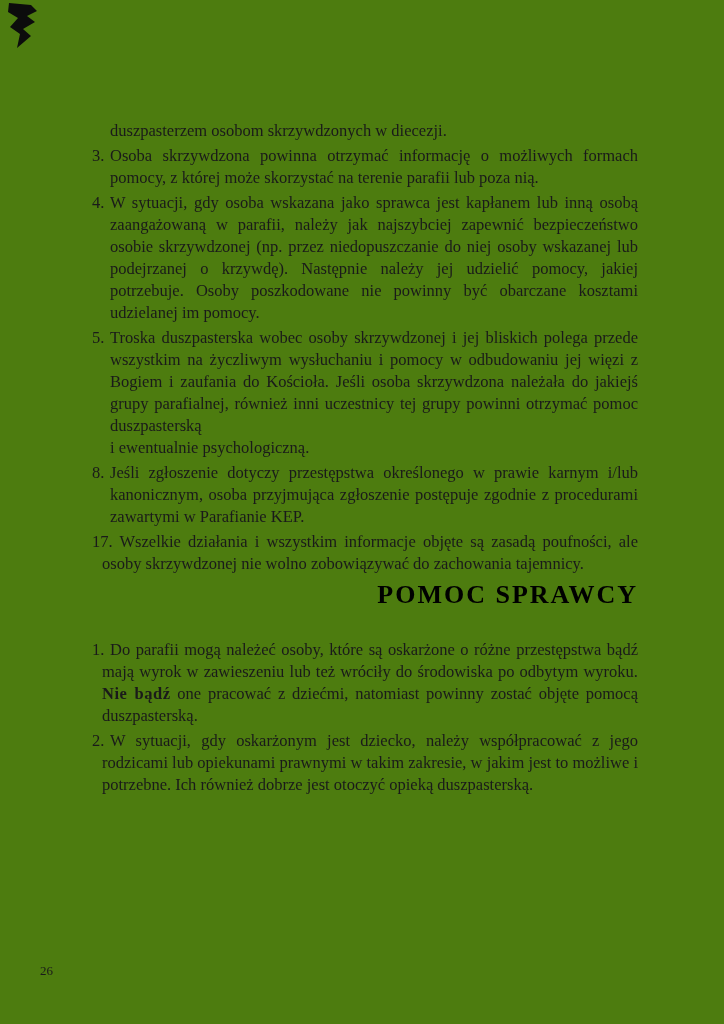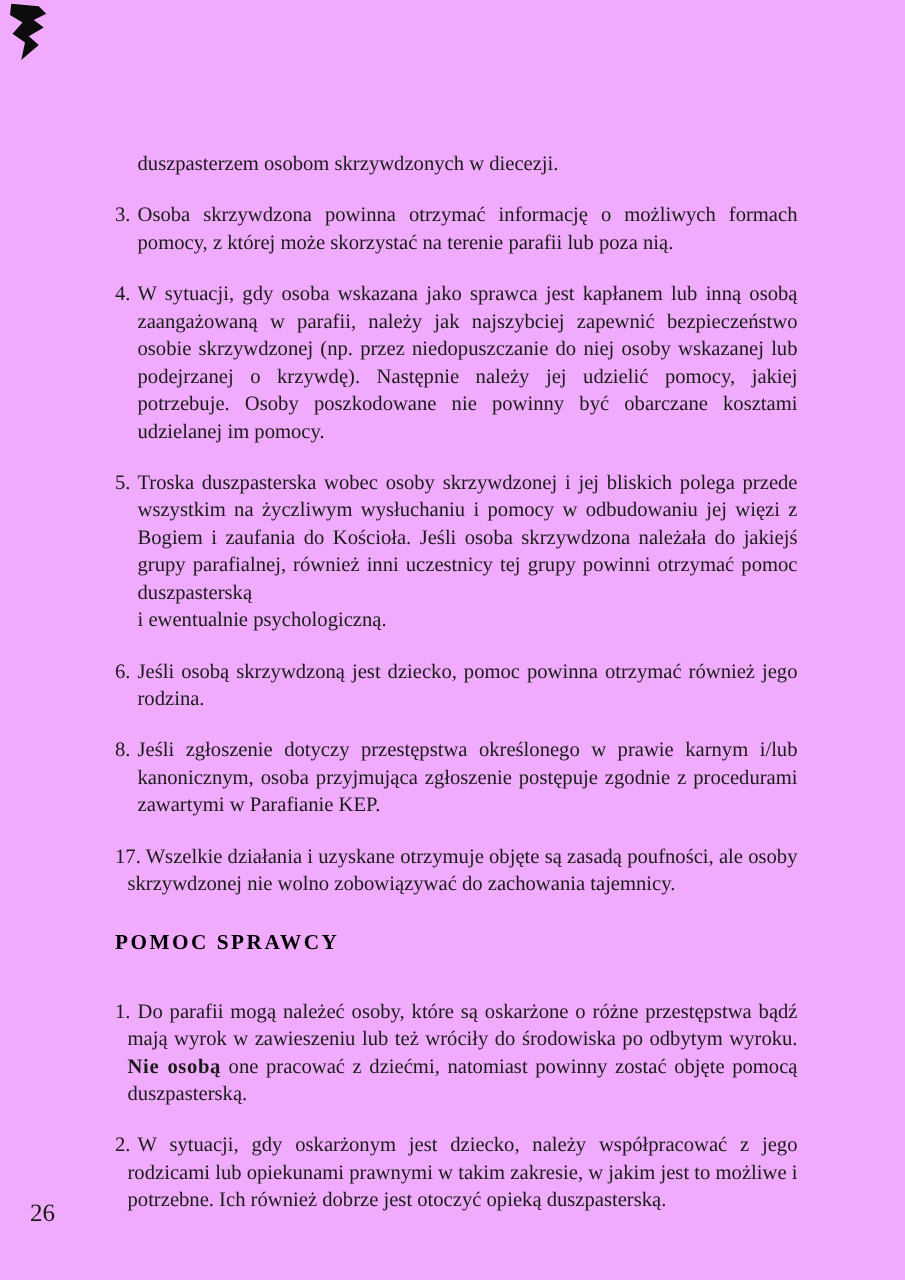--- a/index.html
+++ b/index.html
@@ -1,79 +1,78 @@
 <!DOCTYPE html>
 <html lang="pl"><head>
 <meta charset="utf-8">
 <style>
   html, body { margin: 0; padding: 0; background: #ffffff; }
   .sheet {
     position: relative;
     width: 724px;
     height: 1024px;
-    background: #f0abfc;
+    background: #4d7c0f;
     font-family: "Liberation Serif", "DejaVu Serif", serif;
     font-size: 16.5px;
     line-height: 22px;
     color: #1a1a1a;
     overflow: hidden;
   }
   .corner-blot { position: absolute; left: 7px; top: 3px; width: 32px; height: 48px; }
   .content { position: absolute; left: 92px; top: 120px; width: 546px; }
   .cont-line { margin: 0 0 0 18px; padding: 0; text-align: left; }
   ol.num-list { list-style: none; margin: 0; padding: 0; }
   ol.num-list li {
     text-align: justify;
-    margin-top: 19px;
+    margin-top: 3px;
     padding-left: 18px;
     text-indent: -18px;
   }
   ol.num-list li .num { display: inline-block; min-width: 18px; text-indent: 0; }
   ol.num-list li.wide-num { padding-left: 10px; text-indent: -10px; }
   ol.list2 li { padding-left: 10px; text-indent: -10px; }
   ol.list2 { margin-top: 28px; }
   .heading {
-    margin: 20px 0 0 0;
-    text-align: left;
-    font-size: 17px;
+    margin: 4px 0 0 0;
+    text-align: right;
+    font-size: 26px;
     line-height: 32px;
     font-weight: bold;
     letter-spacing: 2px;
     color: #000000;
     font-family: "Liberation Serif", "DejaVu Serif", serif;
   }
   .bold-stencil { font-weight: bold; letter-spacing: 0.5px; }
-  .page-num { position: absolute; left: 24px; top: 960px; font-size: 20px; color: #1a1a1a; }
+  .page-num { position: absolute; left: 40px; top: 960px; font-size: 13px; color: #1a1a1a; }
 </style>
 </head>
 <body>
 
 <div class="sheet">
 
   <svg class="corner-blot" viewBox="0 0 32 48" aria-hidden="true">
     <path d="M2,0 L24,2 L30,8 L20,13 L28,19 L16,26 L24,33 L10,45 L13,31 L3,24 L11,15 L1,9 Z" fill="#0c0c0c"></path>
   </svg>
 
   <div class="content">
 
     <p class="cont-line">duszpasterzem osobom skrzywdzonych w diecezji.</p>
 
     <ol class="num-list list1" id="list1">
         <li><span class="num">3.</span><span><span>Osoba skrzywdzona powinna otrzymać informację o możliwych formach pomocy, z której może skorzystać na terenie parafii lub poza nią.</span></span></li>
         <li><span class="num">4.</span><span><span>W sytuacji, gdy osoba wskazana jako sprawca jest kapłanem lub inną osobą zaangażowaną w parafii, należy jak najszybciej zapewnić bezpieczeństwo osobie skrzywdzonej (np. przez niedopuszczanie do niej osoby wskazanej lub podejrzanej o krzywdę). Następnie należy jej udzielić pomocy, jakiej potrzebuje. Osoby poszkodowane nie powinny być obarczane kosztami udzielanej im pomocy.</span></span></li>
         <li><span class="num">5.</span><span><span>Troska duszpasterska wobec osoby skrzywdzonej i jej bliskich polega przede wszystkim na życzliwym wysłuchaniu i pomocy w odbudowaniu jej więzi z Bogiem i zaufania do Kościoła. Jeśli osoba skrzywdzona należała do jakiejś grupy parafialnej, również inni uczestnicy tej grupy powinni otrzymać pomoc duszpasterską</span><br><span>i ewentualnie psychologiczną.</span></span></li>
-        <li><span class="num">6.</span><span><span>Jeśli osobą skrzywdzoną jest dziecko, pomoc powinna otrzymać również jego rodzina.</span></span></li>
         <li><span class="num">8.</span><span><span>Jeśli zgłoszenie dotyczy przestępstwa określonego w prawie karnym i/lub kanonicznym, osoba przyjmująca zgłoszenie postępuje zgodnie z procedurami zawartymi w Parafianie KEP.</span></span></li>
-        <li class="wide-num"><span class="num">17.</span> <span><span>Wszelkie działania i uzyskane otrzymuje objęte są zasadą poufności, ale osoby skrzywdzonej nie wolno zobowiązywać do zachowania tajemnicy.</span></span></li>
+        <li class="wide-num"><span class="num">17.</span> <span><span>Wszelkie działania i wszystkim informacje objęte są zasadą poufności, ale osoby skrzywdzonej nie wolno zobowiązywać do zachowania tajemnicy.</span></span></li>
       </ol>
 
     <h1 class="heading">POMOC SPRAWCY</h1>
 
     <ol class="num-list list2" id="list2">
-        <li><span class="num">1.</span><span><span>Do parafii mogą należeć osoby, które są oskarżone o różne przestępstwa bądź mają wyrok w zawieszeniu lub też wróciły do środowiska po odbytym wyroku. </span><span class="bold-stencil">Nie osobą</span><span> one pracować z dziećmi, natomiast powinny zostać objęte pomocą duszpasterską.</span></span></li>
+        <li><span class="num">1.</span><span><span>Do parafii mogą należeć osoby, które są oskarżone o różne przestępstwa bądź mają wyrok w zawieszeniu lub też wróciły do środowiska po odbytym wyroku. </span><span class="bold-stencil">Nie bądź</span><span> one pracować z dziećmi, natomiast powinny zostać objęte pomocą duszpasterską.</span></span></li>
         <li><span class="num">2.</span><span><span>W sytuacji, gdy oskarżonym jest dziecko, należy współpracować z jego rodzicami lub opiekunami prawnymi w takim zakresie, w jakim jest to możliwe i potrzebne. Ich również dobrze jest otoczyć opieką duszpasterską.</span></span></li>
       </ol>
 
   </div>
 
   <div class="page-num">26</div>
 
 </div>
 
 </body></html>

